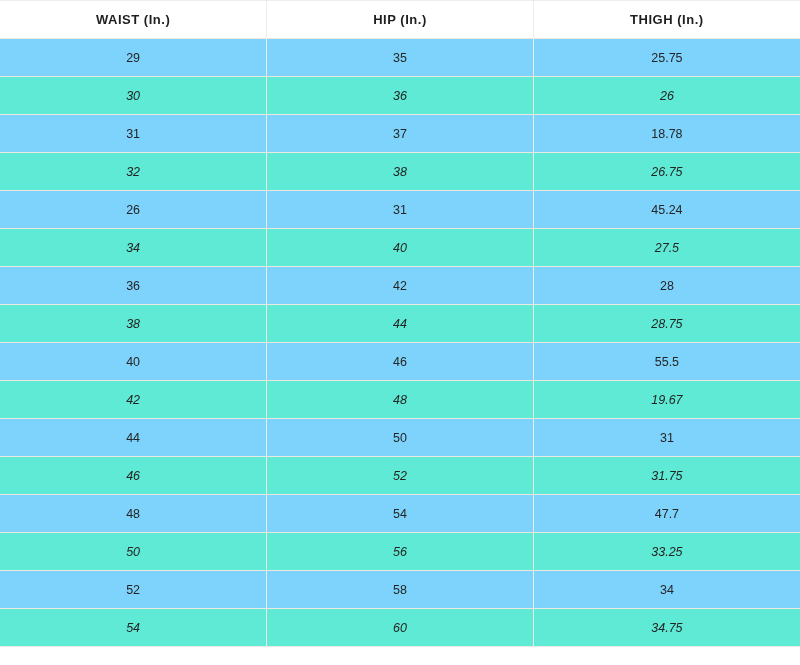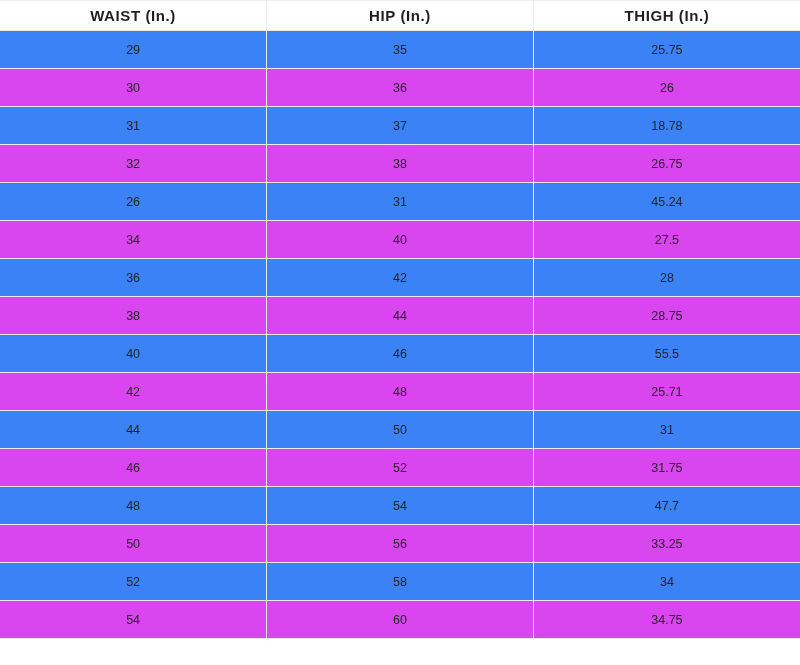--- a/index.html
+++ b/index.html
@@ -23,25 +23,25 @@
     border-collapse: collapse;
     table-layout: fixed;
     background: #ffffff;
   }
   table.size-chart col { width: 33.3333%; }
 
   table.size-chart thead tr {
     background: #ffffff;
   }
   table.size-chart thead th {
-    height: 30px;
+    height: 38px;
     padding: 0 6px;
     text-align: center;
     vertical-align: middle;
-    font-size: 15px;
+    font-size: 13px;
     font-weight: bold;
     letter-spacing: 0.04em;
     color: #1f1f1f;
     border-top: 1px solid #efedea;
     border-bottom: 1px solid #ece9e3;
     border-right: 1px solid #efece7;
     white-space: nowrap;
   }
   table.size-chart thead th:last-child { border-right: none; }
 
@@ -52,22 +52,22 @@
     vertical-align: middle;
     font-size: 12.5px;
     font-weight: normal;
     color: #252525;
     border-bottom: 1px solid #ece9e3;
     border-right: 1px solid #efece7;
     white-space: nowrap;
   }
   table.size-chart tbody td:last-child { border-right: none; }
 
-  table.size-chart tbody tr.odd-row td { background: #3b82f6; }
-  table.size-chart tbody tr.even-row td { background: #d946ef; }
+  table.size-chart tbody tr.odd-row td { background: #7dd3fc; }
+  table.size-chart tbody tr.even-row td { background: #5eead4; font-style: italic; }
 </style>
 </head>
 <body>
 
 <div class="size-chart-wrap">
   <table class="size-chart">
     <colgroup>
       <col>
         <col>
         <col>
@@ -121,21 +121,21 @@
           <td>28.75</td>
         </tr>
         <tr class="odd-row">
           <td>40</td>
           <td>46</td>
           <td>55.5</td>
         </tr>
         <tr class="even-row">
           <td>42</td>
           <td>48</td>
-          <td>25.71</td>
+          <td>19.67</td>
         </tr>
         <tr class="odd-row">
           <td>44</td>
           <td>50</td>
           <td>31</td>
         </tr>
         <tr class="even-row">
           <td>46</td>
           <td>52</td>
           <td>31.75</td>

